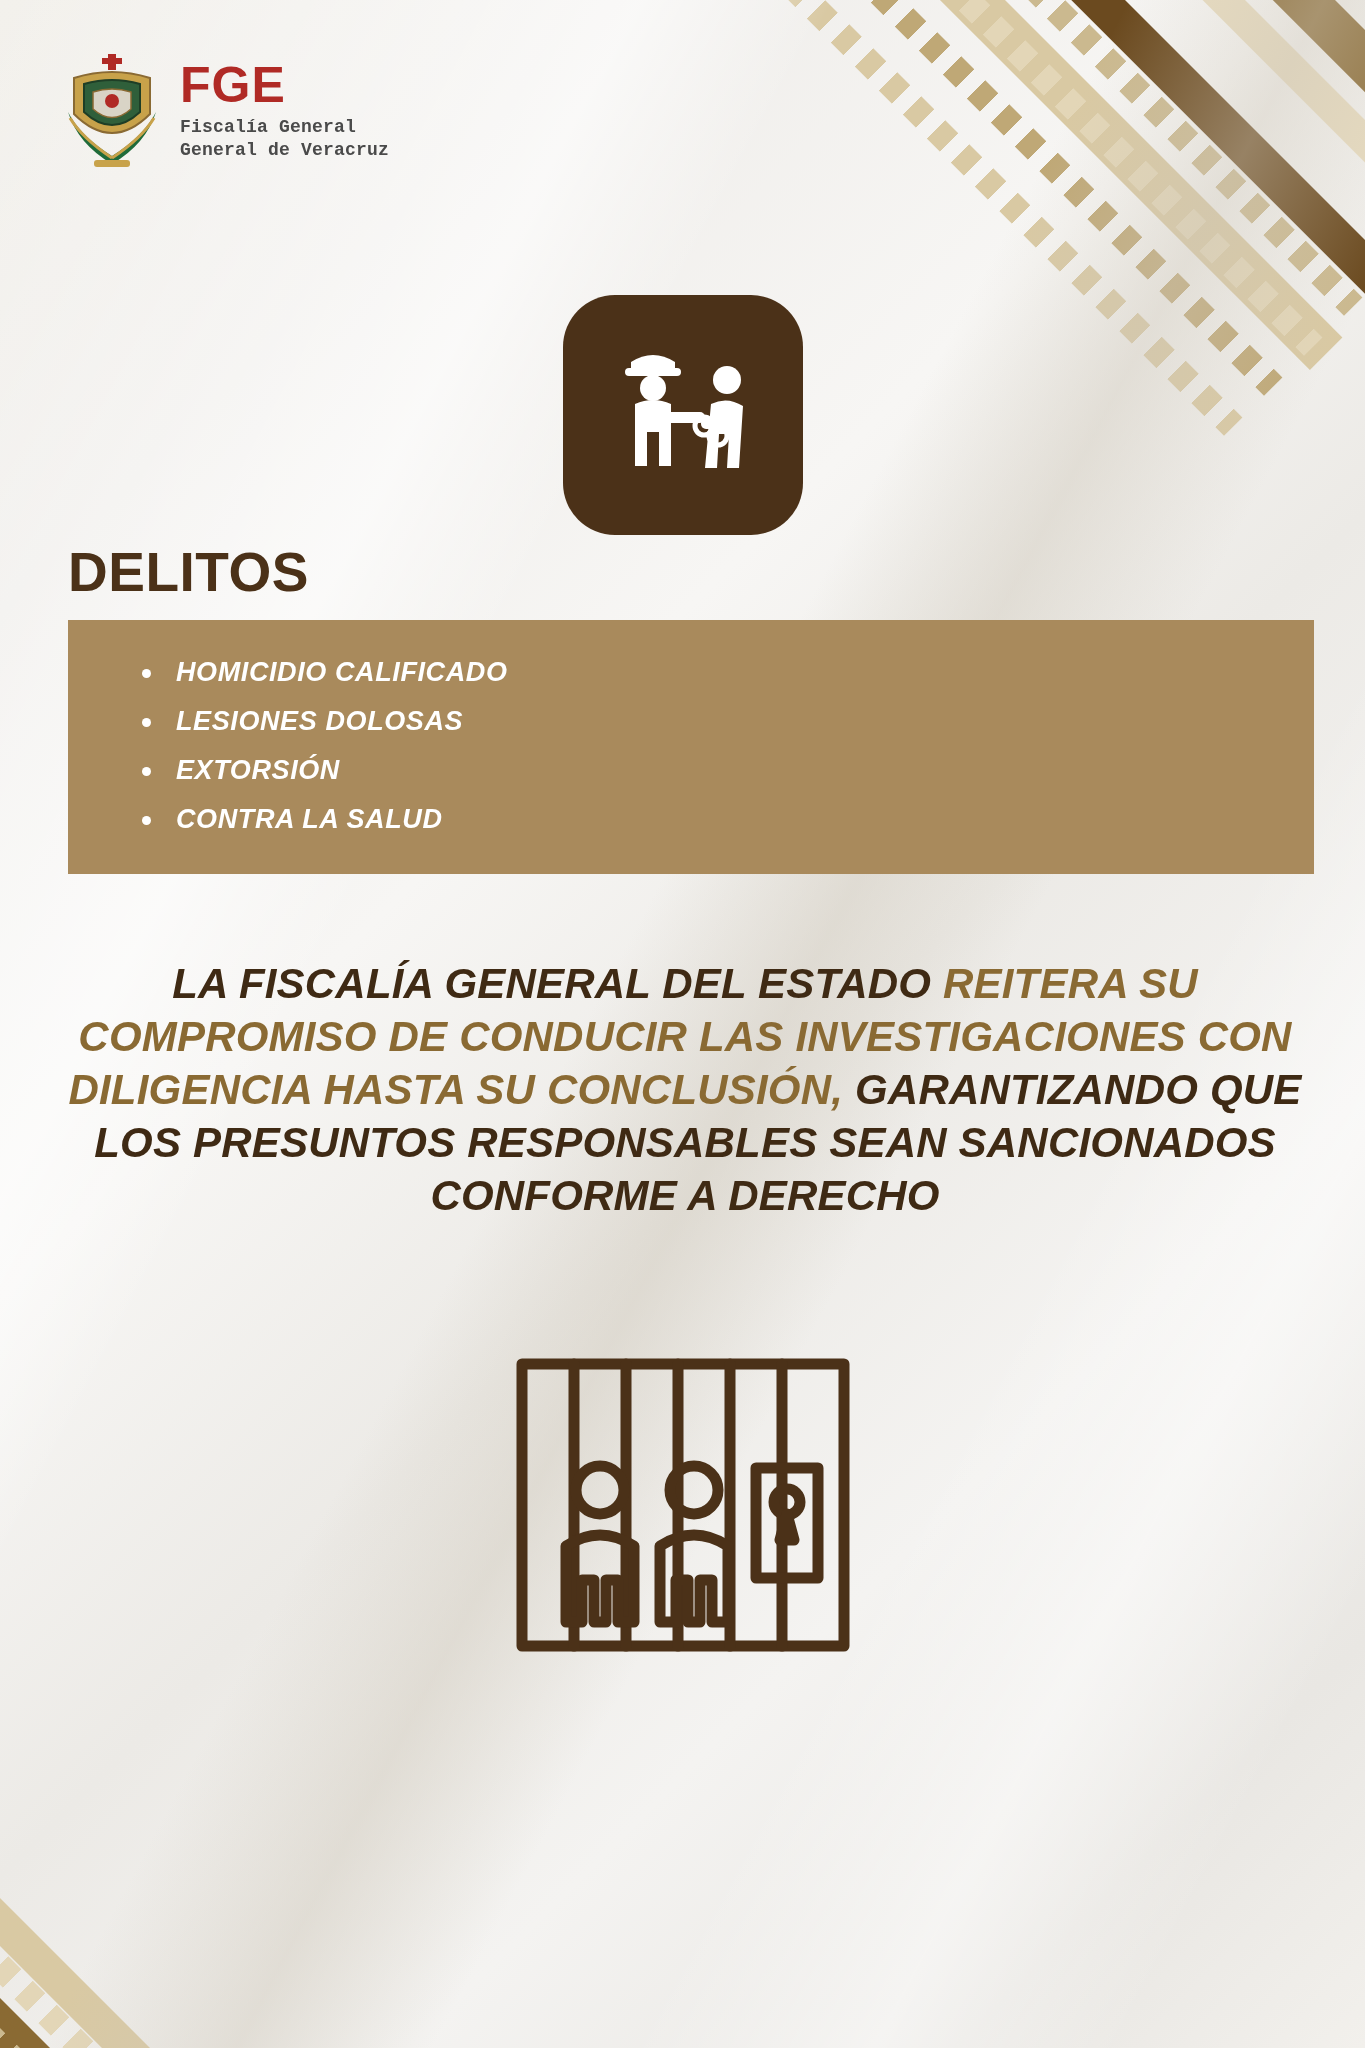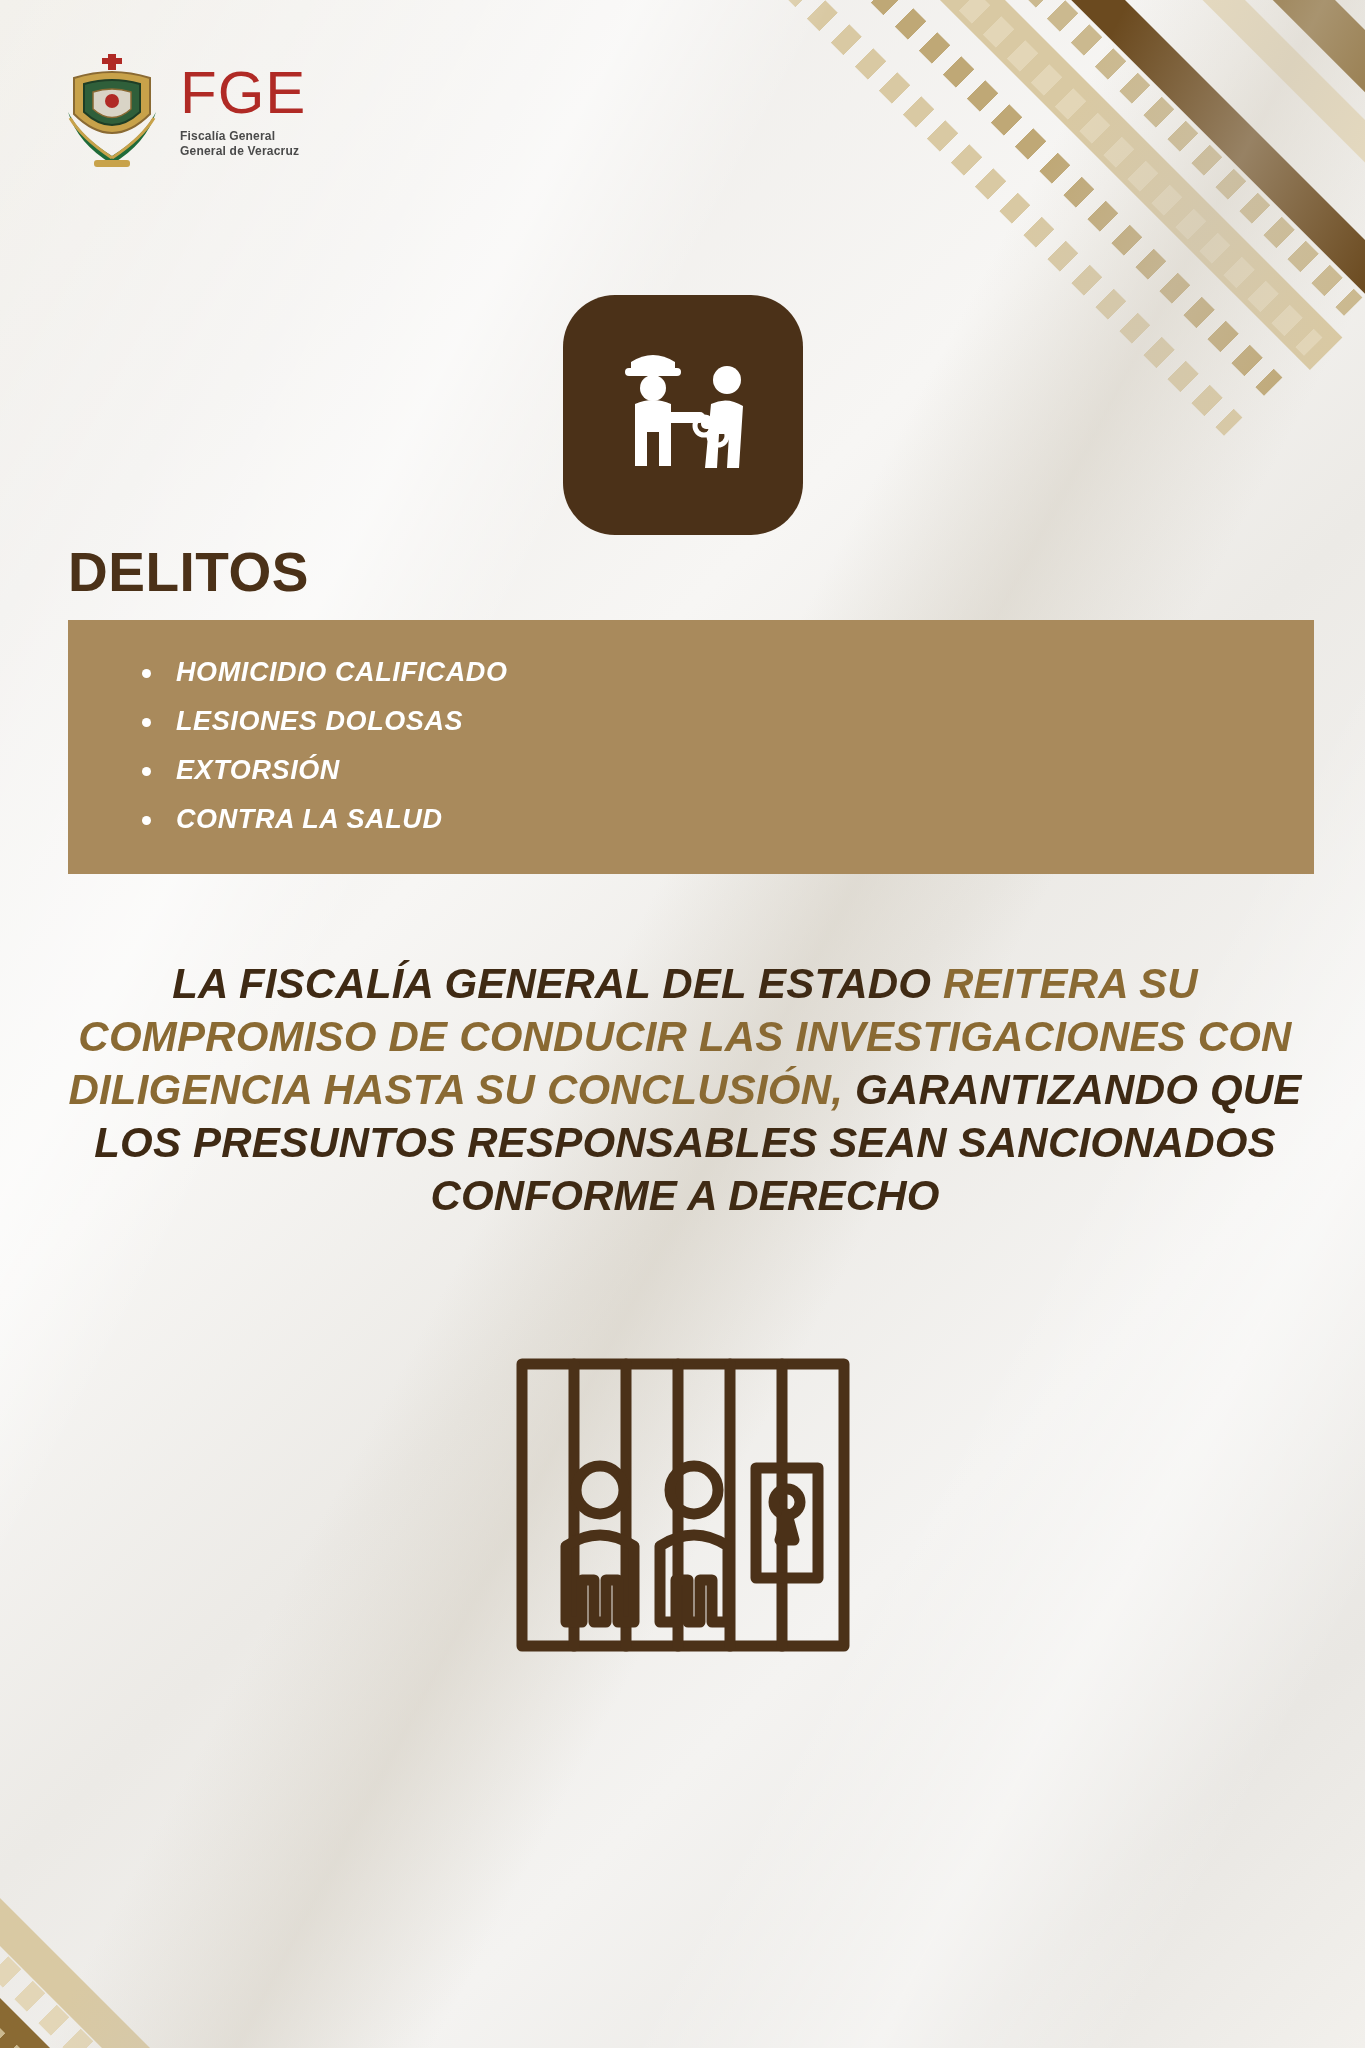--- a/index.html
+++ b/index.html
@@ -95,34 +95,35 @@
     width: 104px;
     height: 118px;
     position: relative;
   }
   .fge-block {
     display: flex;
     flex-direction: column;
     justify-content: center;
   }
   .fge-title {
-    font-size: 60px;
-    font-weight: normal;
+    font-size: 50px;
+    font-weight: bold;
     letter-spacing: 1px;
     color: #b02a25;
     line-height: 1;
     font-family: "Liberation Sans", sans-serif;
   }
   .fge-sub {
     margin-top: 6px;
-    font-size: 12px;
+    font-size: 18px;
     font-weight: bold;
     color: #4a4a4a;
     line-height: 1.26;
     letter-spacing: 0.2px;
+    font-family: Liberation Mono, monospace;
   }
 
   
   .badge-icon {
     position: absolute;
     top: 295px;
     left: 50%;
     transform: translateX(-50%);
     width: 240px;
     height: 240px;

